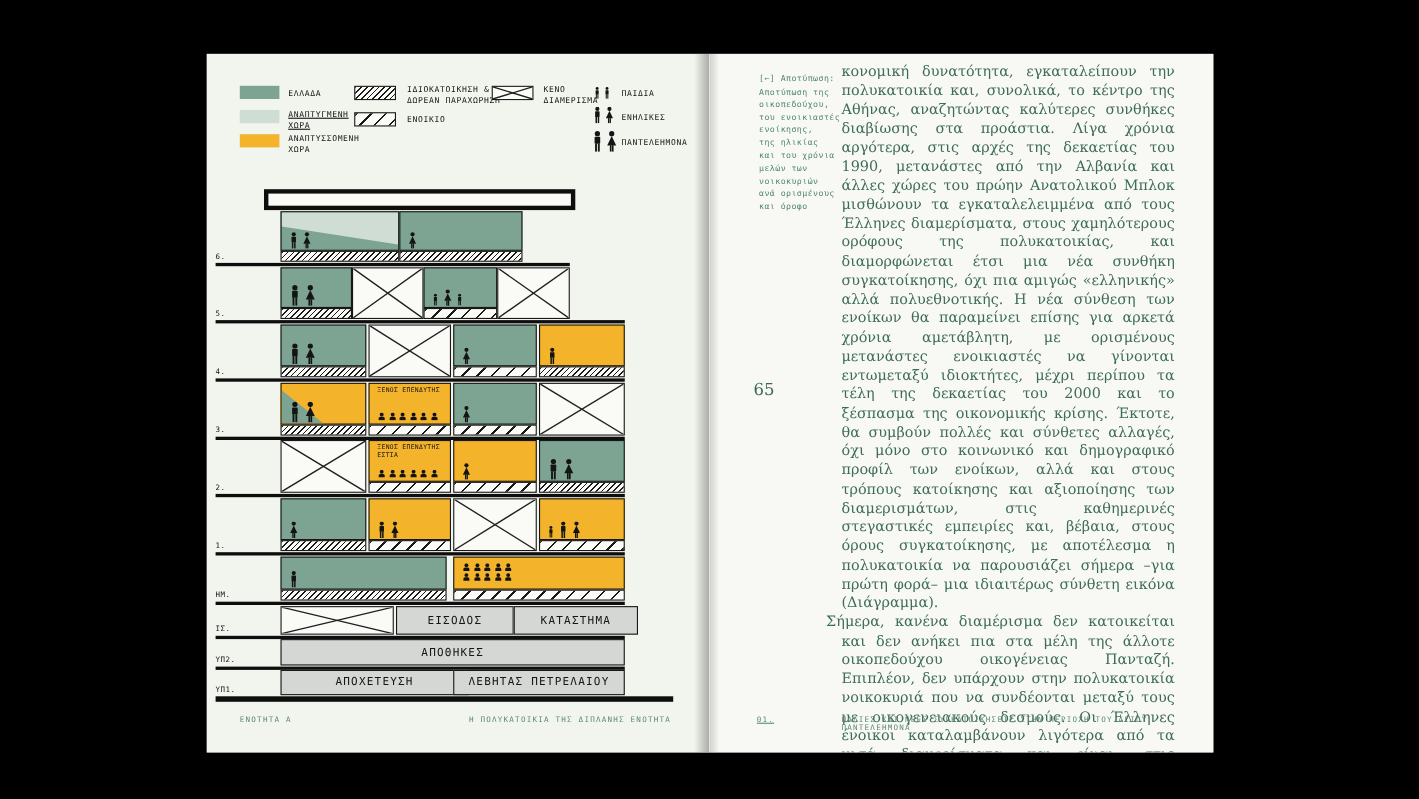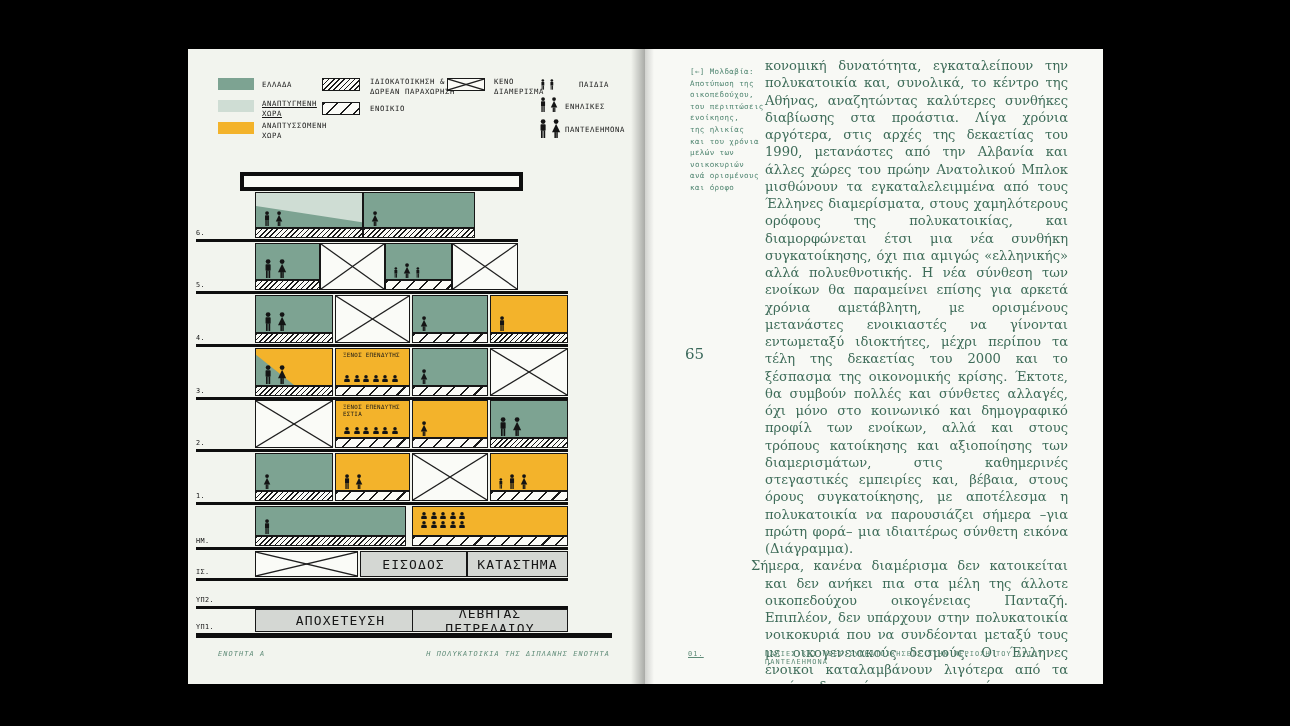--- a/index.html
+++ b/index.html
@@ -23,31 +23,31 @@
   .age-icons{position:absolute;display:flex;gap:3px;align-items:flex-end;}
 
   
   #building{position:absolute;left:8px;top:116px;width:424px;height:482px;}
   .roof{position:absolute;box-sizing:border-box;border:4.5px solid #0e0e0e;background:#fafbf6;}
   .slab{position:absolute;background:#0e0e0e;}
   .floor-label{position:absolute;font-size:6.8px;letter-spacing:.4px;color:#161616;}
   .unit{position:absolute;box-sizing:border-box;border:1.5px solid #171717;overflow:hidden;}
   .unit-empty{background:#fafbf7;}
   .unit-room{background:#d4d7d3;display:flex;align-items:center;justify-content:center;}
-  .room-label{font-size:13px;letter-spacing:1.1px;color:#161616;text-align:center;}
+  .room-label{font-size:10px;letter-spacing:1.1px;color:#161616;text-align:center;}
   .overlay{position:absolute;inset:0;}
   .people{position:absolute;left:7px;bottom:1px;display:flex;gap:4px;align-items:flex-end;}
   .unit-label{position:absolute;left:7px;top:3px;font-size:5.8px;line-height:7px;letter-spacing:.3px;color:#161616;white-space:pre-line;}
   .crowd{position:absolute;left:7px;display:flex;flex-direction:column;gap:2px;}
   .crowd-row{display:flex;gap:1.5px;}
   .hatch-strip{position:absolute;box-sizing:border-box;border:1.3px solid #171717;border-top-width:1px;}
 
   
   .footer{position:absolute;top:601px;font-size:6.9px;letter-spacing:1.1px;color:#5d8a76;}
-  .footer-left-page{left:30px;right:35px;display:flex;justify-content:space-between;font-style:italic;}
+  .footer-left-page{left:30px;right:35px;display:flex;justify-content:space-between;}
   .footer-num{position:absolute;left:43px;top:601px;font-size:6.9px;letter-spacing:1.1px;color:#5d8a76;text-decoration:underline;}
   .footer-title{position:absolute;left:120px;top:601px;font-size:6.9px;letter-spacing:1.1px;color:#5d8a76;}
 
   
   .caption{position:absolute;left:45px;top:17px;width:80px;font-size:7.5px;line-height:11.6px;
            letter-spacing:.4px;color:#4f8570;}
   .page-number{position:absolute;left:40px;top:296px;font-family:"DejaVu Serif",serif;font-size:15px;color:#3a685a;}
   .bodycol{position:absolute;left:120px;top:8px;width:303px;font-family:"DejaVu Serif",serif;
            font-size:13.1px;line-height:17.25px;color:#3e6c59;text-align:justify;}
   .bodycol p{margin:0;}
@@ -93,21 +93,21 @@
               <rect x="3.5" y="13.6" width="2" height="8.8"></rect>
               <rect x="6.5" y="13.6" width="2" height="8.8"></rect>
             </svg>
             <svg viewBox="0 0 12 23" height="11" width="5.7" fill="#141414">
               <circle cx="6" cy="3" r="2.8"></circle>
               <rect x="3" y="6.3" width="6" height="7.5" rx="0.8"></rect>
               <rect x="3.5" y="13.6" width="2" height="8.8"></rect>
               <rect x="6.5" y="13.6" width="2" height="8.8"></rect>
             </svg>
           </div>
-        <div class="leg-label" style="left:391px;top:31px;text-align:center;">ΠΑΙΔΙΑ</div>
+        <div class="leg-label" style="left:377px;top:31px;text-align:center;">ΠΑΙΔΙΑ</div>
         <div class="age-icons" id="age-icons-1" style="left:351px;top:46px;height:17px;">
             <svg viewBox="0 0 12 23" height="15.5" width="8.1" fill="#141414">
               <circle cx="6" cy="3" r="2.8"></circle>
               <rect x="3" y="6.3" width="6" height="7.5" rx="0.8"></rect>
               <rect x="3.5" y="13.6" width="2" height="8.8"></rect>
               <rect x="6.5" y="13.6" width="2" height="8.8"></rect>
             </svg>
             <svg viewBox="0 0 12 23" height="15.5" width="8.1" fill="#141414">
               <circle cx="6" cy="3" r="2.8"></circle>
               <path d="M6 5.6 L10.8 15.6 L1.2 15.6 Z"></path>
@@ -530,47 +530,50 @@
           <div class="floor-label" style="left: 0px; top: 403px;">ΙΣ.</div>
           <div class="unit unit-empty" style="left: 59px; top: 386px; width: 103px; height: 26px;">
             <svg class="xsvg" viewBox="0 0 100 100" preserveAspectRatio="none">
               <line x1="0" y1="0" x2="100" y2="100" vector-effect="non-scaling-stroke"></line>
               <line x1="100" y1="0" x2="0" y2="100" vector-effect="non-scaling-stroke"></line>
             </svg>
           </div>
           <div class="unit unit-room" style="left: 164px; top: 386px; width: 107px; height: 26px;">
             <span class="room-label">ΕΙΣΟΔΟΣ</span>
           </div>
-          <div class="unit unit-room" style="left: 271px; top: 386px; width: 101px; height: 26px;">
+          <div class="unit unit-room" style="left: 271px; top: 386px; width: 113px; height: 26px;">
             <span class="room-label">ΚΑΤΑΣΤΗΜΑ</span>
           </div>
           <div class="slab" style="left: 0px; top: 441px; width: 372px; height: 3px;"></div>
           <div class="floor-label" style="left: 0px; top: 431px;">ΥΠ2.</div>
+          <div class="unit unit-room" style="left: 59px; top: 416px; width: 313px; height: 24px;">
+            <span class="room-label">ΑΠΟΘΗΚΕΣ</span>
+          </div>
           <div class="slab" style="left: 0px; top: 468px; width: 416px; height: 5px;"></div>
           <div class="floor-label" style="left: 0px; top: 458px;">ΥΠ1.</div>
           <div class="unit unit-room" style="left: 59px; top: 444px; width: 171px; height: 23px;">
             <span class="room-label">ΑΠΟΧΕΤΕΥΣΗ</span>
           </div>
           <div class="unit unit-room" style="left: 216px; top: 444px; width: 156px; height: 23px;">
             <span class="room-label">ΛΕΒΗΤΑΣ ΠΕΤΡΕΛΑΙΟΥ</span>
           </div>
         </div>
 
       <div class="footer footer-left-page">
         <span>ΕΝΟΤΗΤΑ Α</span>
         <span>Η ΠΟΛΥΚΑΤΟΙΚΙΑ ΤΗΣ ΔΙΠΛΑΝΗΣ ΕΝΟΤΗΤΑ</span>
       </div>
     </section>
 
     <section class="page page-right">
       <div class="caption" id="caption">
-          <div>[←] Μολδαβία:</div>
+          <div>[←] Αποτύπωση:</div>
           <div>Αποτύπωση της</div>
           <div>οικοπεδούχου,</div>
-          <div>του περιπτώσεις</div>
+          <div>του ενοικιαστές</div>
           <div>ενοίκησης,</div>
           <div>της ηλικίας</div>
           <div>και του χρόνια</div>
           <div>μελών των</div>
           <div>νοικοκυριών</div>
           <div>ανά ορισμένους</div>
           <div>και όροφο</div>
         </div>
       <div class="page-number">65</div>
       <div class="bodycol">

